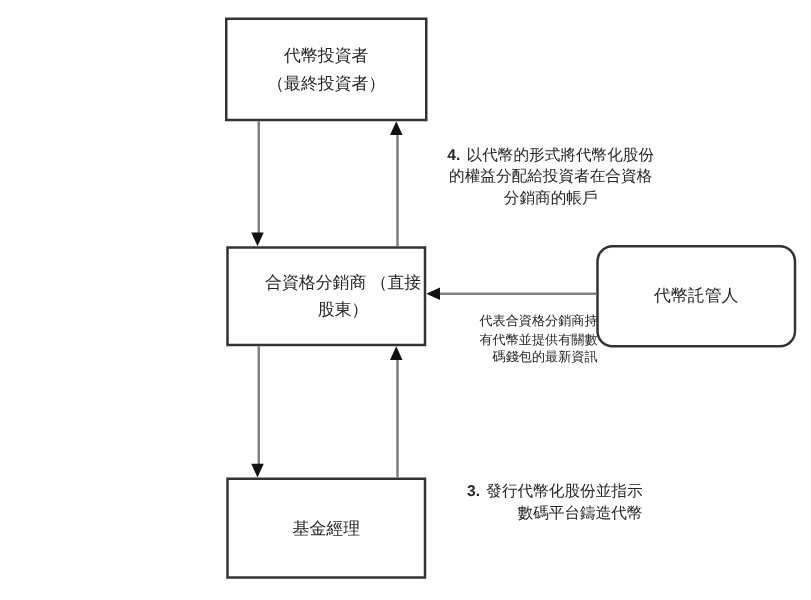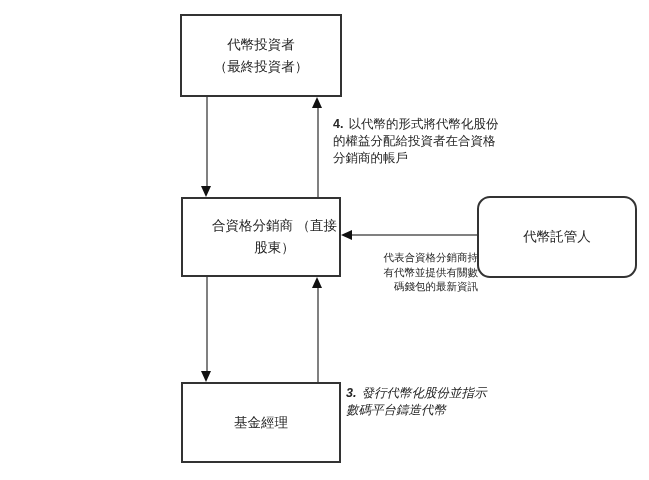--- a/index.html
+++ b/index.html
@@ -35,22 +35,22 @@
   #head-step4 { left:312px; top:97px;  }
   #head-step2 { left:201px; top:371px; }
   #head-step3 { left:312px; top:277px; }
   #head-custodian { left:341px; top:230px; }
 
   .step { position:absolute; font-size:12.5px; line-height:17px; }
   .step .num { font-weight:bold; font-family:"Liberation Sans","DejaVu Sans",sans-serif; margin-right:5px; }
   .step .txt { white-space:pre-line; }
   #label-step1 { left:28px;  top:137px; }
   #label-step2 { left:13px;  top:318px; }
-  #label-step3 { left:346px; top:385px; width:168px; text-align:left;font-style:italic; }
-  #label-step4 { left:333px; top:116px; width:215px; }
+  #label-step3 { left:346px; top:385px; width:168px; text-align:right; }
+  #label-step4 { left:333px; top:116px; width:215px; text-align:center; }
   #note-custodian {
     position:absolute; left:358px; top:251px; width:120px; text-align:right;
     font-size:10.5px; line-height:14.5px; white-space:pre-line;
   }
 </style>
 </head>
 <body>
 
 <div class="canvas">
 

